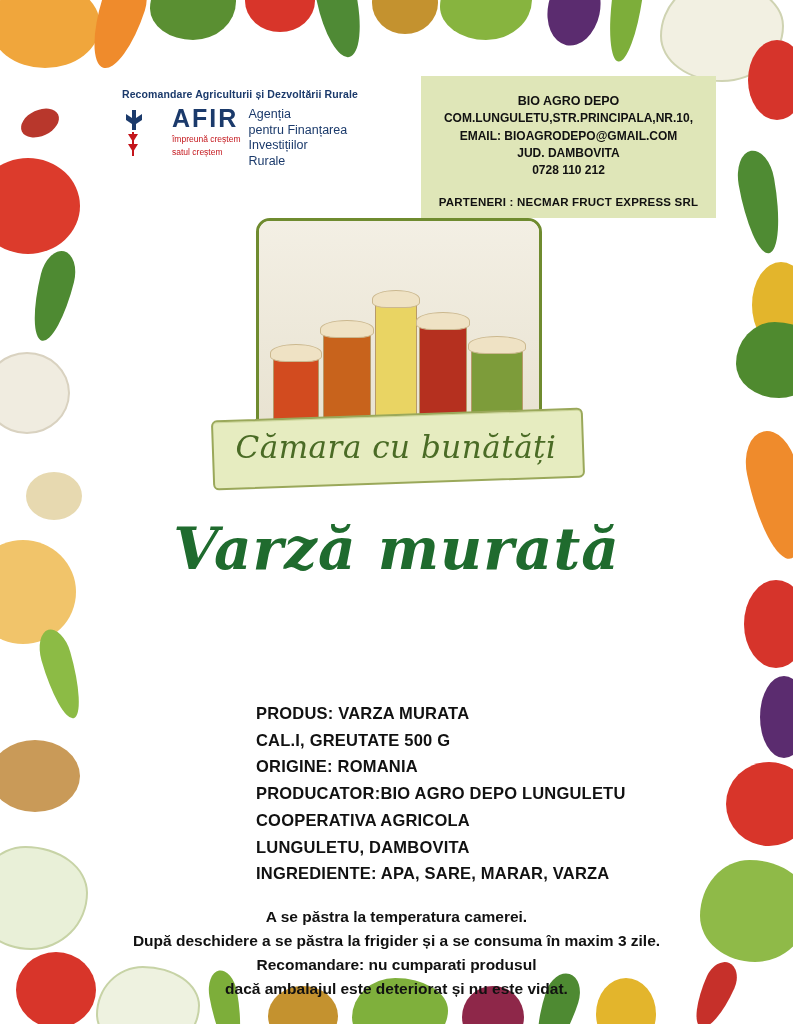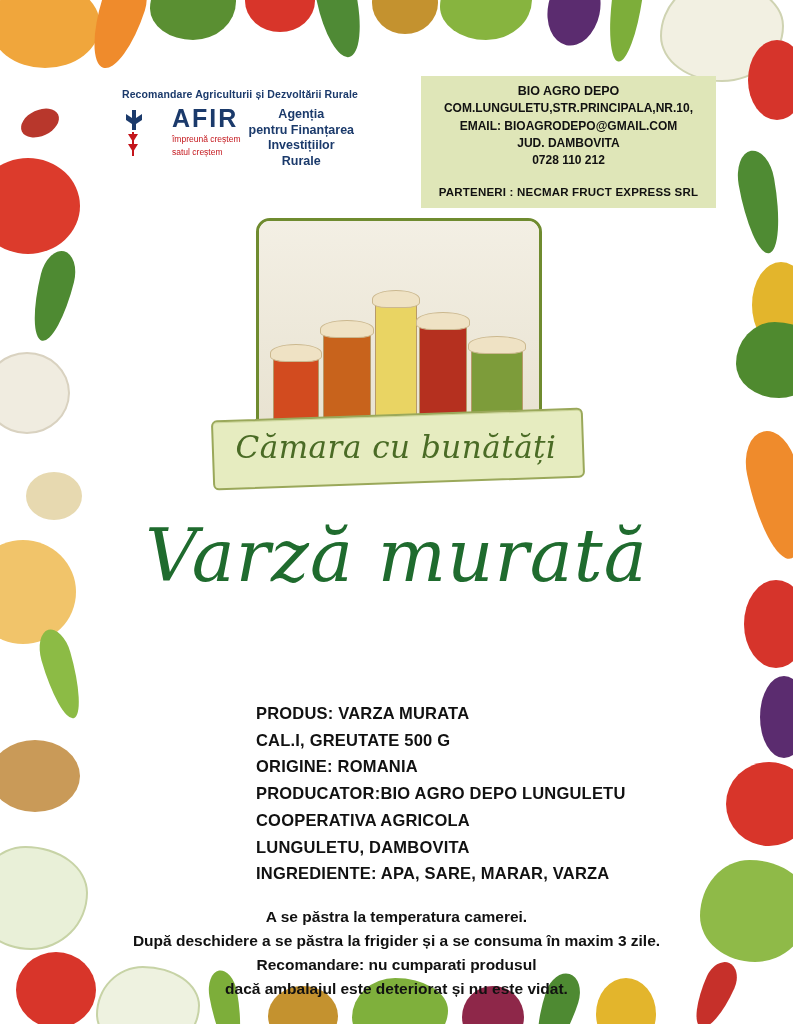--- a/index.html
+++ b/index.html
@@ -68,35 +68,34 @@
     line-height: 1;
   }
   .afir-red {
     font-size: 8.5px;
     color: #c4161c;
     line-height: 1.2;
     margin-top: 3px;
   }
   .afir-desc {
     font-size: 12.5px;
-    font-weight: bold;
+    font-weight: normal;
     color: #1b3a6b;
     line-height: 1.25;
     padding-top: 1px;
-    text-align: center;
   }
 
   
   .contact-box {
     position: absolute;
     left: 421px;
     top: 76px;
     width: 295px;
     background: #dfe6b8;
-    padding: 6px 8px 8px;
+    padding: 16px 8px 8px;
     box-sizing: border-box;
     text-align: center;
     color: #111;
     font-size: 12.5px;
     font-weight: bold;
     line-height: 1.45;
   }
   .contact-box .line-small { font-size: 12px; }
   .contact-box .partner {
     margin-top: 14px;
@@ -167,22 +166,22 @@
 
   
   .product-title {
     position: absolute;
     left: 0;
     right: 0;
     top: 520px;
     text-align: center;
     font-family: "DejaVu Serif", serif;
     font-style: italic;
-    font-weight: normal;
-    font-size: 72px;
+    font-weight: bold;
+    font-size: 58px;
     color: #1f6b2e;
     letter-spacing: 1px;
     line-height: 1;
   }
 
   
   .specs {
     position: absolute;
     left: 256px;
     top: 700px;

